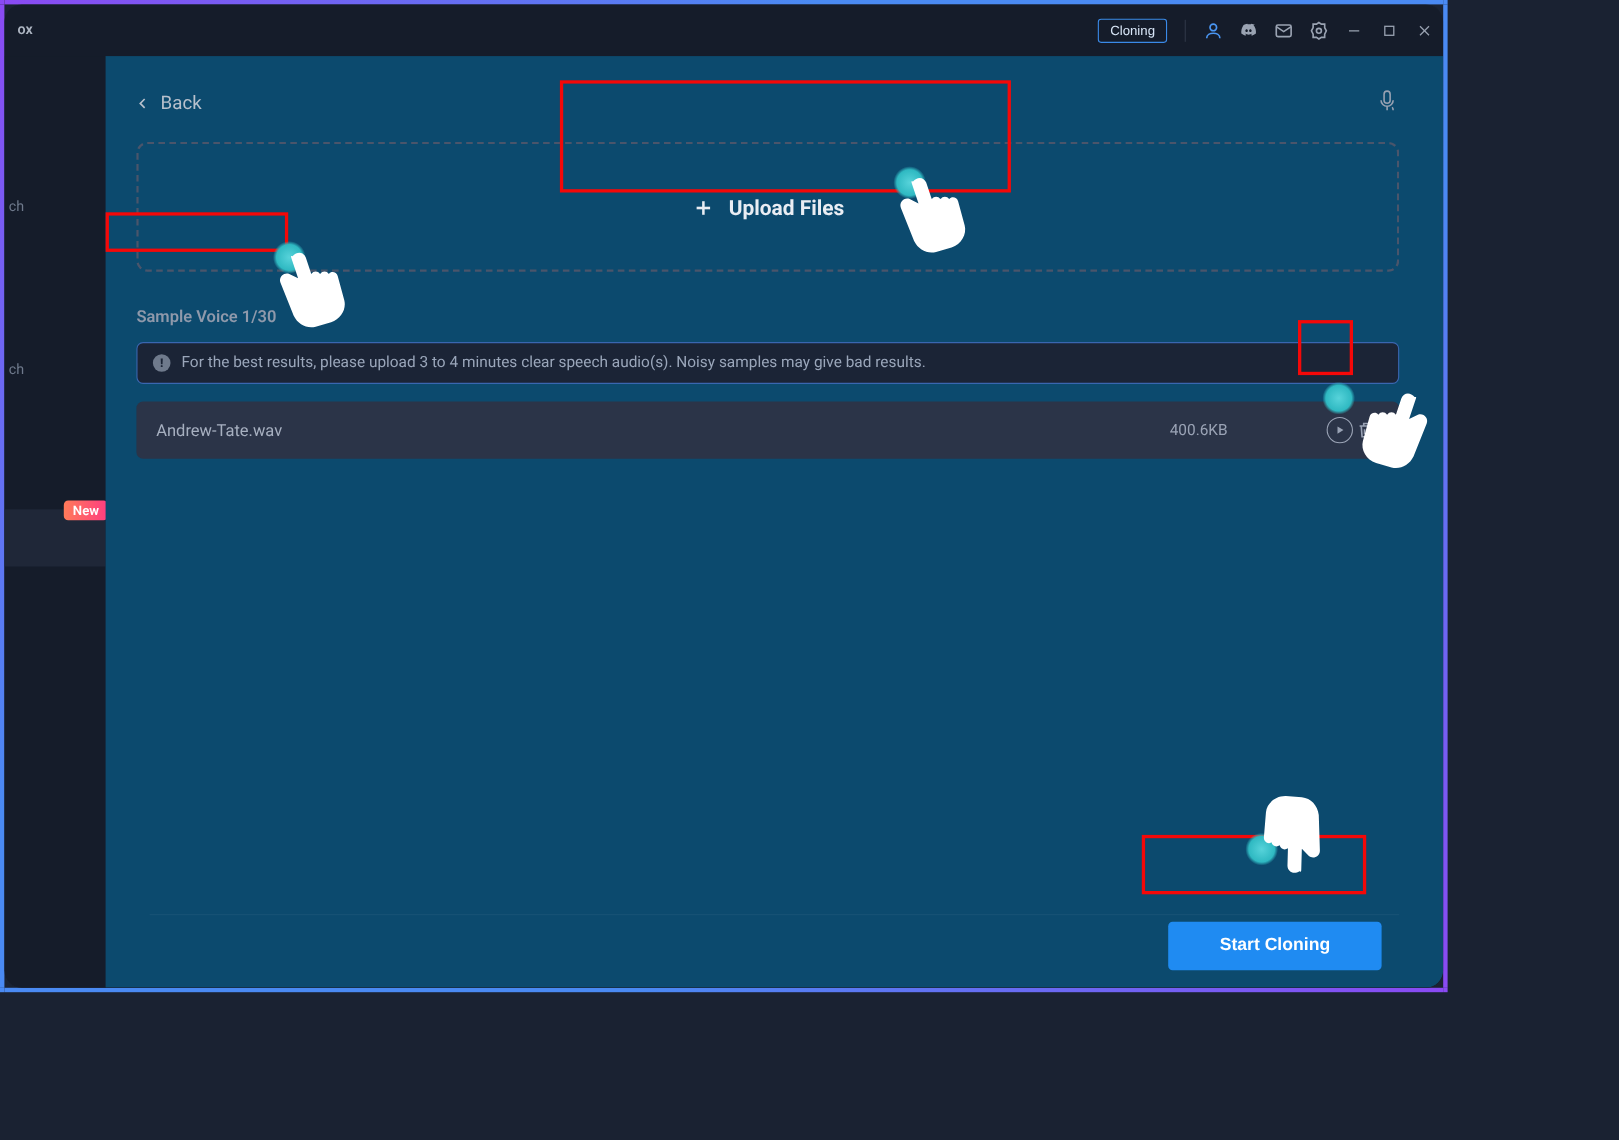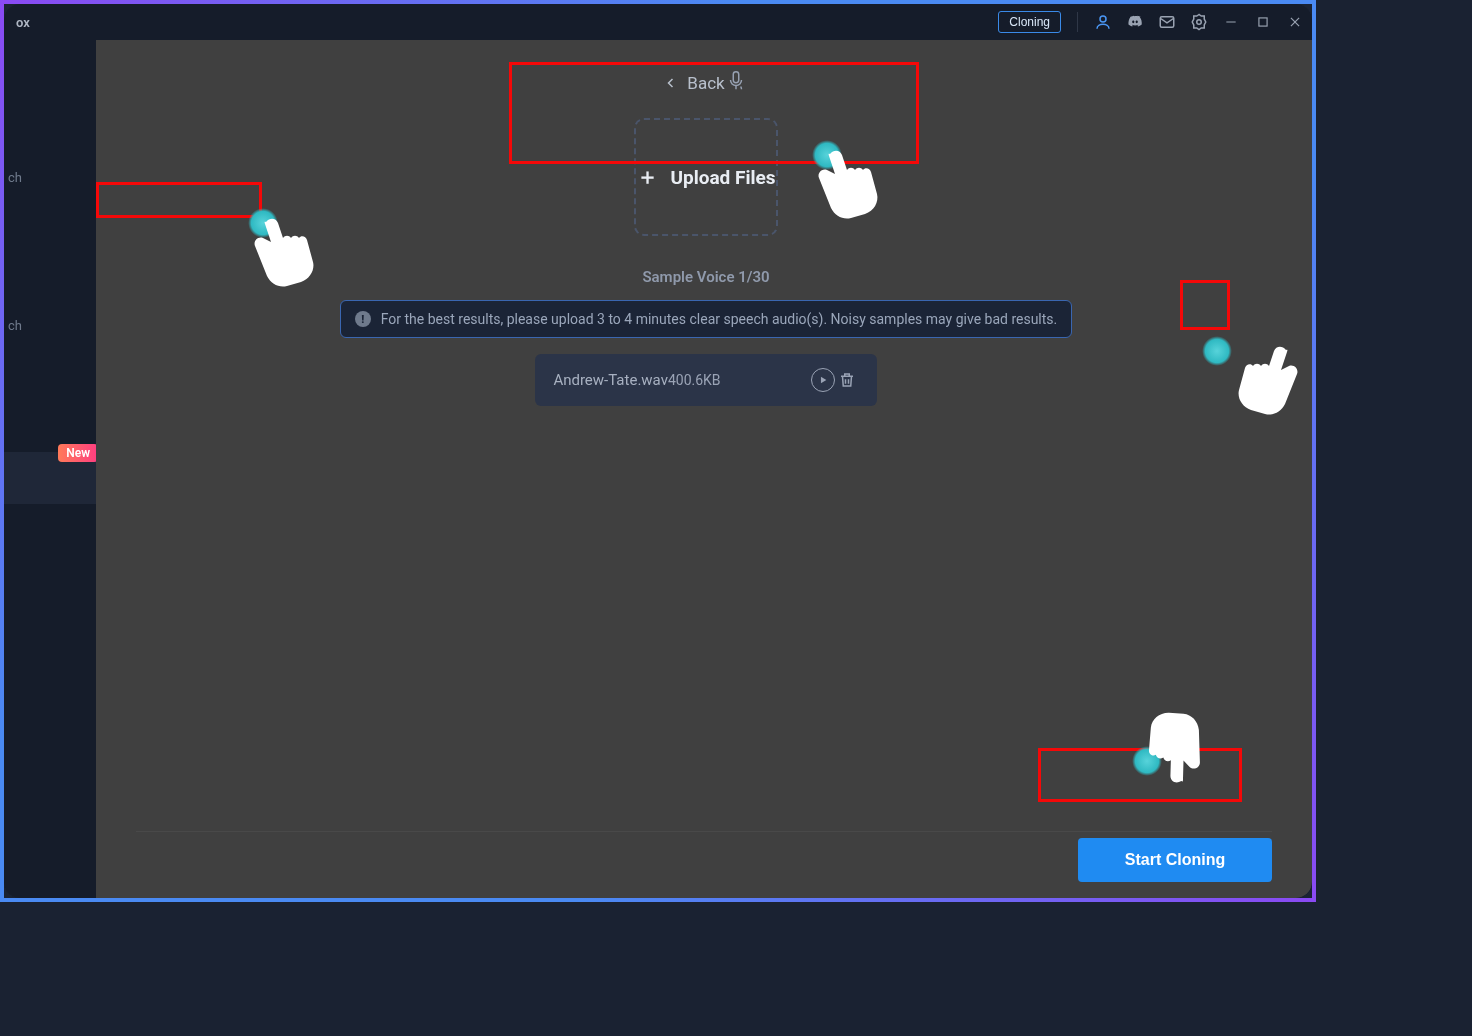--- a/index.html
+++ b/index.html
@@ -25,21 +25,21 @@
   .window {
     width: 100%;
     height: 100%;
     background: #1a2232;
     border-radius: 16px;
     overflow: hidden;
     display: flex;
     flex-direction: column;
   }
   .titlebar {
-    height: 36px;
+    height: 47px;
     background: #151c2a;
     display: flex;
     align-items: center;
     justify-content: space-between;
     padding: 0 8px 0 12px;
     -webkit-app-region: drag;
   }
   .titlebar-left {
     color: #aeb6c3;
     font-size: 13px;
@@ -105,26 +105,25 @@
     position: absolute;
     padding: 2px 8px;
     border-radius: 4px;
     color: #fff;
     font-size: 12px;
     font-weight: 600;
     background: linear-gradient(90deg, #ff7a59, #ff3d81);
   }
   .main {
     flex: 1;
-    background: #404040;
+    background: #0c4a6e;
     position: relative;
     display: flex;
     flex-direction: column;
-    padding: 30px 40px 24px 44px;
-    align-items: center;
+    padding: 30px 40px 24px 28px;
   }
   .top-row {
     display: flex;
     justify-content: space-between;
     align-items: center;
     margin-bottom: 22px;
   }
   .back-btn {
     display: inline-flex;
     align-items: center;
@@ -201,21 +200,21 @@
   }
   .icon-btn svg { display: block; }
   .footer-split {
     position: absolute;
     left: 40px; right: 40px; bottom: 66px;
     height: 1px;
     background: rgba(255,255,255,0.05);
   }
   .start-btn {
     position: absolute;
-    right: 40px;
+    right: 56px;
     bottom: 16px;
     width: 194px;
     height: 44px;
     background: #1f8bf2;
     color: #fff;
     font-size: 16px;
     font-weight: 600;
     border: none;
     border-radius: 4px;
     cursor: pointer;

